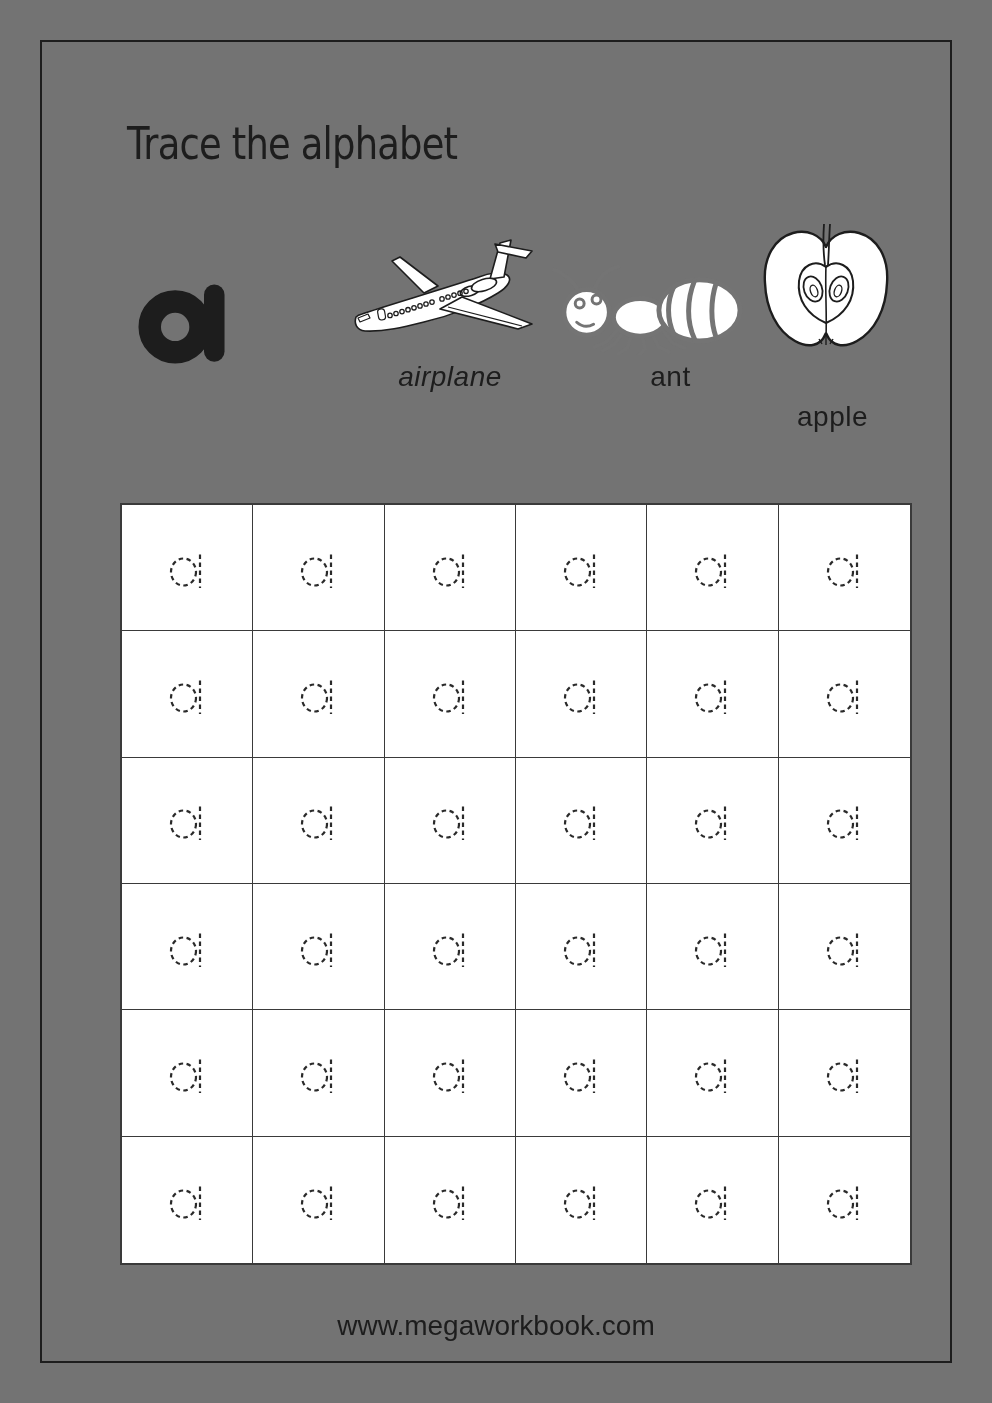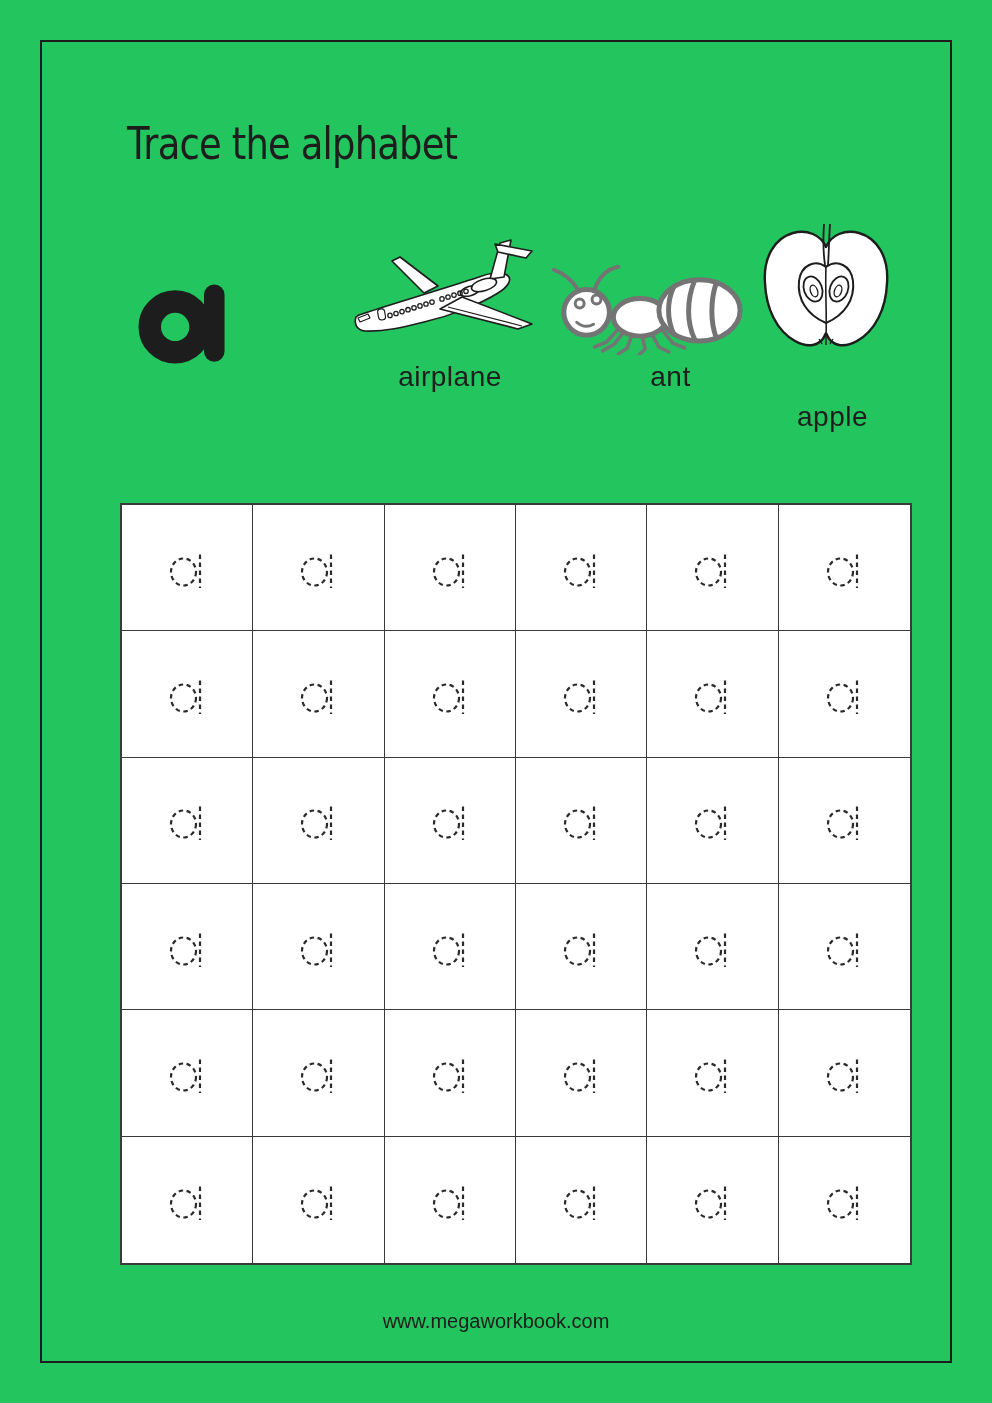--- a/index.html
+++ b/index.html
@@ -1,31 +1,31 @@
 <!DOCTYPE html>
 <html style="--ink: #1d1d1d; --ant-gray: #747474; --grid-line: #3a3a3a; --dash: #2a2a2a;"><head>
 <meta charset="utf-8">
 <style>
   html,body{margin:0;padding:0;background:#fff;}
   body{width:992px;height:1403px;font-family:"Liberation Sans",sans-serif;color:var(--ink,#1d1d1d);}
-  .page{position:relative;width:992px;height:1403px;background:#22c55e;overflow:hidden;}
+  .page{position:relative;width:992px;height:1403px;background:#737373;overflow:hidden;}
   .frame{position:absolute;left:40px;top:40px;width:908px;height:1319px;border:2px solid var(--ink,#1d1d1d);}
   .title{position:absolute;left:127px;top:118px;font-family:"DejaVu Sans",sans-serif;font-size:44px;font-weight:500;letter-spacing:-1px;transform:scaleX(.84);transform-origin:left center;white-space:nowrap;}
   .big-letter{position:absolute;left:138px;top:282px;width:88px;height:84px;}
   .fig{position:absolute;}
   .fig-airplane{left:342px;top:227px;}
   .fig-ant{left:549px;top:240px;}
   .fig-apple{left:755px;top:221px;}
   .fig-label{position:absolute;top:361px;text-align:center;font-size:28px;letter-spacing:.5px;}
-  .label-airplane{left:365px;width:170px;}
+  .label-airplane{left:365px;width:170px;font-style:italic;}
   .label-ant{left:608px;width:125px;}
   .label-apple{left:770px;width:125px;margin-top:40px;}
   .grid{position:absolute;left:120px;top:503px;width:792px;height:762px;display:grid;border:2px solid var(--grid-line,#3a3a3a);box-sizing:border-box;background:#fff;}
   .cell{display:flex;align-items:center;justify-content:center;border-right:1.6px solid var(--grid-line,#3a3a3a);border-bottom:1.6px solid var(--grid-line,#3a3a3a);}
-  .footer{position:absolute;left:0;top:1310px;width:992px;text-align:center;font-size:20px;}
+  .footer{position:absolute;left:0;top:1310px;width:992px;text-align:center;font-size:28px;}
   .ink{stroke:var(--ink,#1d1d1d);}
   .gray{stroke:var(--ant-gray,#747474);}
   .dash{stroke:var(--dash,#2a2a2a);}
   svg{display:block;}
 </style>
 </head>
 <body>
 
 <div class="page">
 

